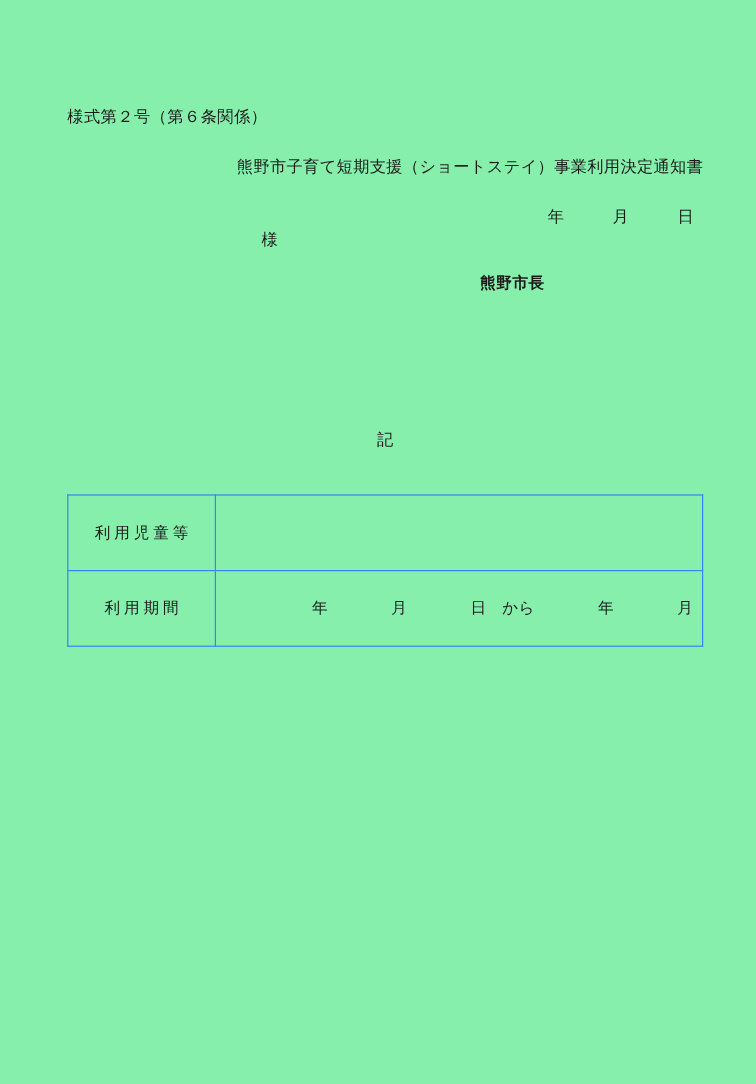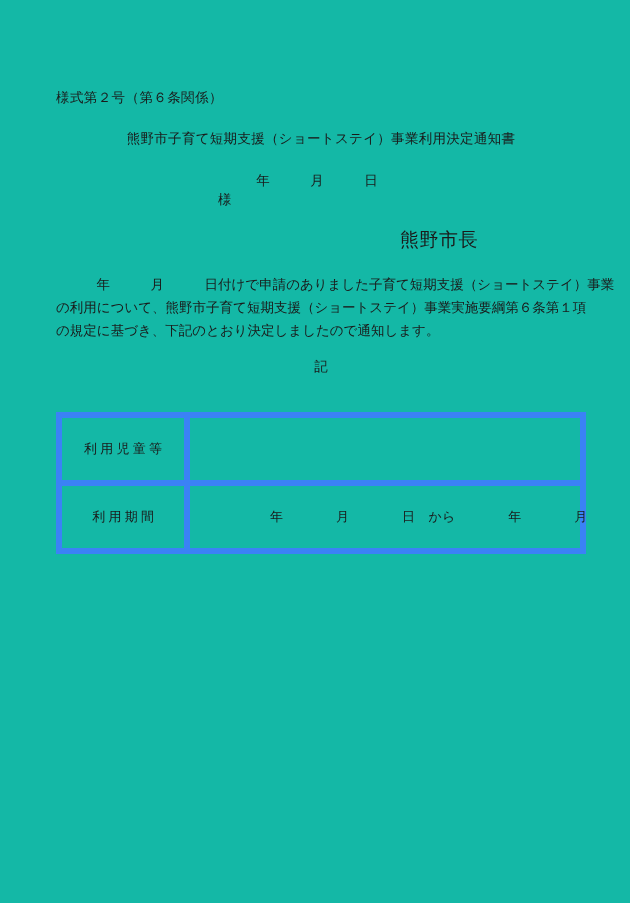--- a/index.html
+++ b/index.html
@@ -15,63 +15,64 @@
     color: #1a1a1a;
     overflow: hidden;
   }
 
   .page {
     position: absolute;
     left: 0;
     top: 0;
     width: 630px;
     height: 903px;
-    background: #14b8a6;
+    background: #86efac;
   }
 
   
   .abs { position: absolute; white-space: pre; }
 
   .form-no {
     left: 56px;
     top: 89px;
     font-size: 13.5px;
     letter-spacing: 0.4px;
   }
 
   .doc-title {
     left: 56px;
     top: 130px;
     width: 530px;
-    text-align: center;
+    text-align: right;
     font-size: 13.5px;
     letter-spacing: 0.3px;
     white-space: pre;
   }
 
   .date-line {
     left: 56px;
     top: 172px;
     width: 522px;
-    text-align: center;
+    text-align: right;
     font-size: 13.5px;
     white-space: pre;
   }
 
   .recipient-line {
     left: 218px;
     top: 191px;
     font-size: 13.5px;
   }
 
   .sender-line {
     left: 400px;
     top: 227px;
-    font-size: 19px;
+    font-size: 13px;
     letter-spacing: 0.5px;
+    font-weight: bold;
   }
 
   
   .body-block {
     position: absolute;
     left: 56px;
     top: 273px;
     width: 530px;
     font-size: 13.5px;
     line-height: 23px;
@@ -93,21 +94,21 @@
   .form-table {
     position: absolute;
     left: 56px;
     top: 412px;
     width: 530px;
     border-collapse: collapse;
     table-layout: fixed;
     font-size: 13px;
   }
   .form-table td {
-    border: 6px solid #3b82f6;
+    border: 1px solid #3b82f6;
     padding: 0;
     vertical-align: middle;
     height: 62px;
   }
   .form-table td.label-cell {
     width: 104px;
     text-align: center;
     padding: 0 9px;
   }
   .form-table td.value-cell {
@@ -131,25 +132,20 @@
   <div class="abs form-no">様式第２号（第６条関係）</div>
 
   <div class="abs doc-title">熊野市子育て短期支援（ショートステイ）事業利用決定通知書</div>
 
   <div class="abs date-line">年　　　月　　　日</div>
 
   <div class="abs recipient-line">様</div>
 
   <div class="abs sender-line">熊野市長</div>
 
-  <div class="body-block">
-    <span class="ln">　　　年　　　月　　　日付けで申請のありました子育て短期支援（ショートステイ）事業</span>
-    <span class="ln">の利用について、熊野市子育て短期支援（ショートステイ）事業実施要綱第６条第１項</span>
-    <span class="ln">の規定に基づき、下記のとおり決定しましたので通知します。</span>
-  </div>
 
   <div class="abs kiroku">記</div>
 
   <table class="form-table">
     <tbody>
       <tr>
         <td class="label-cell">
           <span class="lbl">利 用 児 童 等</span>
         </td>
         <td class="value-cell">

